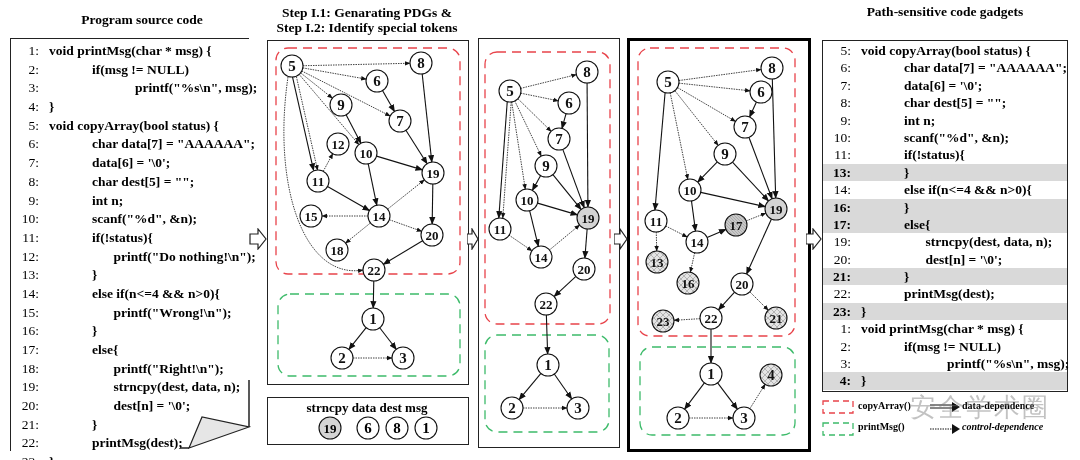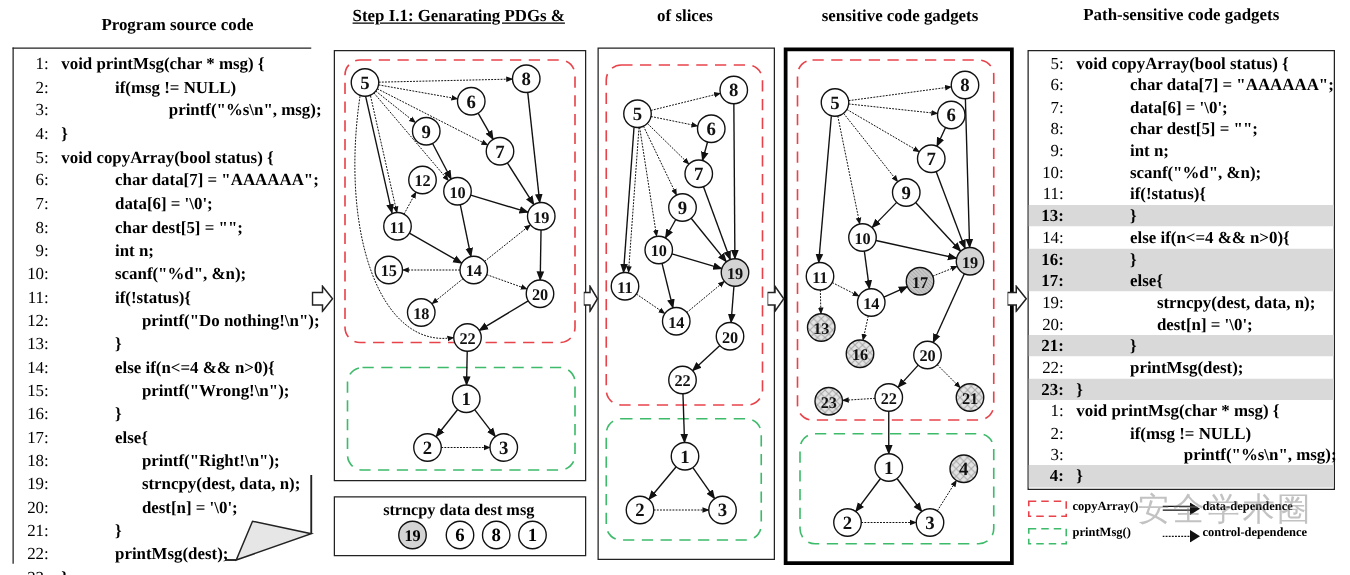--- a/index.html
+++ b/index.html
@@ -14,28 +14,27 @@
   .panel { position:absolute; border:1.5px solid #222; background:#fff; }
   .panel.thick { border:3px solid #000; }
   svg text { font-family:"Liberation Serif", serif; font-weight:bold; }
   .arrow { position:absolute; }
   .legend { position:absolute; font-size:10px; font-weight:bold; }
 </style>
 </head>
 <body>
 
 <div class="title" style="left:32px;top:12px;width:220px;">Program source code</div>
-<div class="title" style="left:262px;top:5px;width:210px;text-decoration:underline;">
+<div class="title" style="left:262px;top:5px;width:210px;">
   <div>Step I.1: Genarating PDGs  &amp;</div>
+  <div>Step  I.2:  Identify special  tokens</div>
 </div>
 <div class="title" style="left:478px;top:5px;width:140px;">
-  <div>of slices</div>
 </div>
 <div class="title" style="left:630px;top:5px;width:180px;">
-  <div>sensitive code gadgets</div>
 </div>
 <div class="title" style="left:825px;top:4px;width:240px;">Path-sensitive code gadgets</div>
 
 <div class="codebox" id="srcbox" style="left:10px;top:38px;width:238px;height:409px;border-right:none;border-bottom:none;padding-top:3px;">
     <div class="codeline"><span class="ln">1:</span><span class="tx" style="left: 38px;">void printMsg(char * msg) {</span></div>
     <div class="codeline"><span class="ln">2:</span><span class="tx" style="left: 81px;">if(msg != NULL)</span></div>
     <div class="codeline"><span class="ln">3:</span><span class="tx" style="left: 124px;">printf("%s\n", msg);</span></div>
     <div class="codeline"><span class="ln">4:</span><span class="tx" style="left: 38px;">}</span></div>
     <div class="codeline"><span class="ln">5:</span><span class="tx" style="left: 38px;">void copyArray(bool status) {</span></div>
     <div class="codeline"><span class="ln">6:</span><span class="tx" style="left: 81px;">char data[7] = "AAAAAA";</span></div>
@@ -441,14 +440,14 @@
   </svg>
 <div class="legend" style="left:962px;top:400px;">data-dependence</div>
 <svg style="position:absolute;left:822px;top:422px;" width="32" height="14">
     <rect x="1" y="1" width="30" height="12" fill="none" stroke="#3dbb6a" stroke-width="1.3" stroke-dasharray="6,4"></rect>
   </svg>
 <div class="legend" style="left:858px;top:421px;">printMsg()</div>
 <svg style="position:absolute;left:930px;top:424px;" width="30" height="10">
     <line x1="0" y1="5" x2="24" y2="5" stroke="#111" stroke-width="1" stroke-dasharray="1.5,1"></line>
     <path d="M22,0 L30,5 L22,10 z" fill="#111"></path>
   </svg>
-<div class="legend" style="left:962px;top:421px;">control-dependence</div>
+<div class="legend" style="left:962px;top:421px;font-style:italic;">control-dependence</div>
 <div style="position:absolute;left:910px;top:390px;font-family:'DejaVu Sans',sans-serif;font-size:26px;color:rgba(120,120,120,0.45);letter-spacing:2px;">安全学术圈</div>
 
 </body></html>

